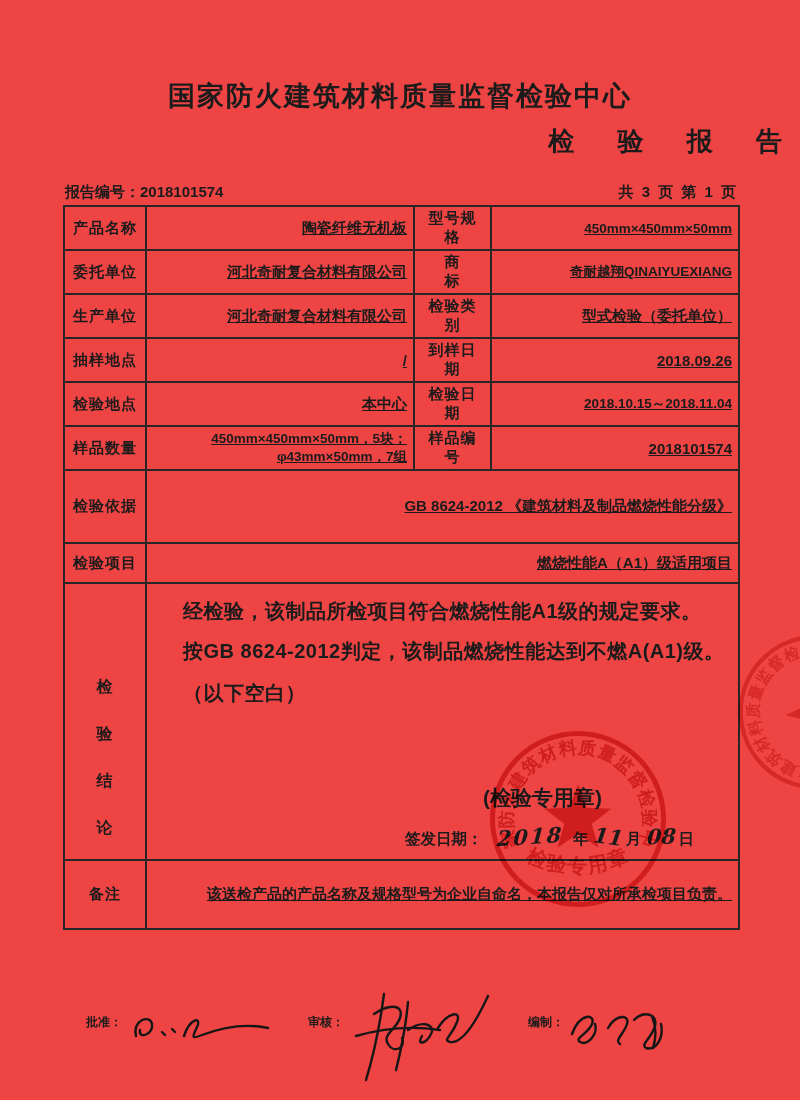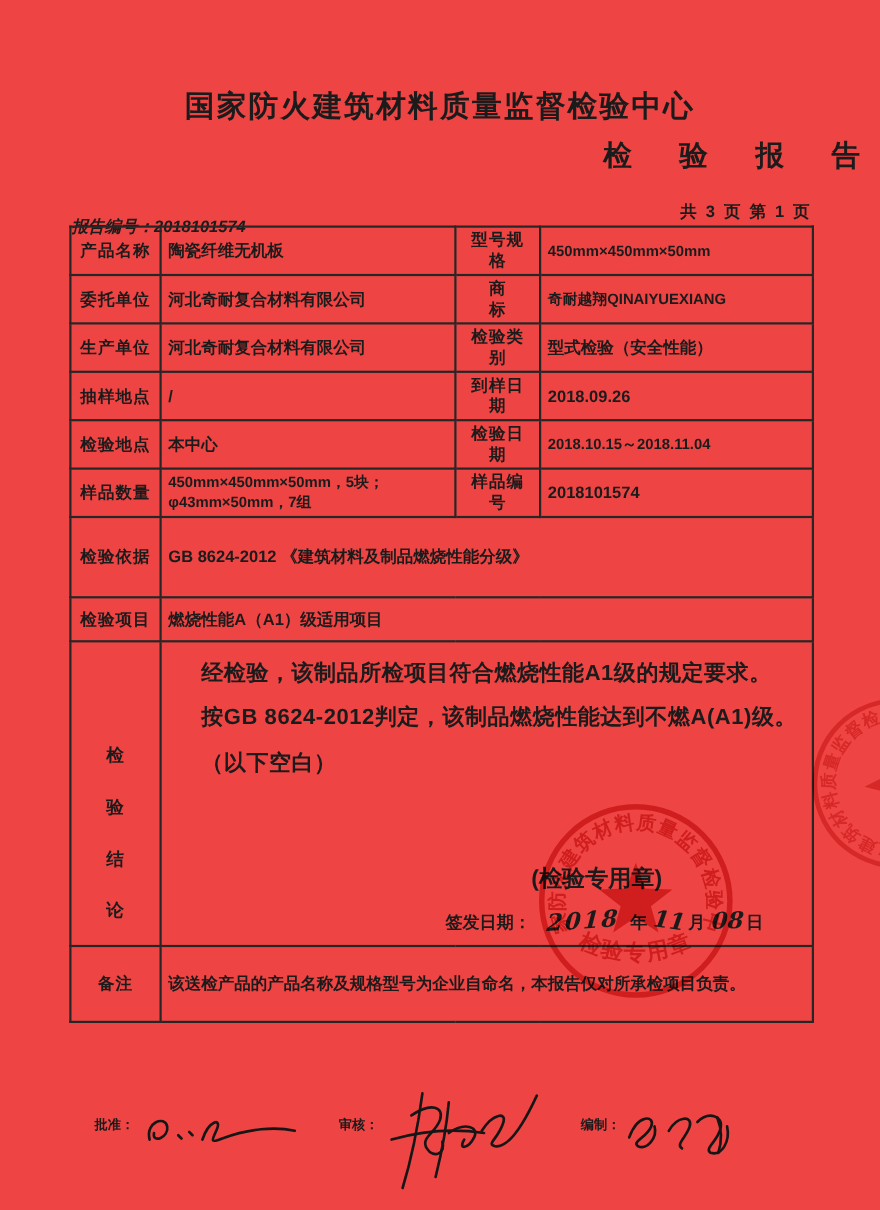--- a/index.html
+++ b/index.html
@@ -14,34 +14,34 @@
     position:absolute;top:78px;left:0;width:100%;
     text-align:center;font-size:27px;font-weight:bold;letter-spacing:2px;
   }
   .report-title{
     position:absolute;top:124px;left:0;width:100%;
     text-align:right;font-size:26px;font-weight:bold;letter-spacing:18px;text-indent:18px;
   }
   .meta-row{
     position:absolute;top:183px;left:63px;width:675px;height:20px;font-size:15px;font-weight:600;
   }
-  .meta-left{position:absolute;left:2px;top:14px;font-style:italic;}
+  .meta-left{position:absolute;left:2px;top:0;}
   .meta-right{position:absolute;right:0;top:0;letter-spacing:2px;}
   
   table.report{
     position:absolute;top:205px;left:63px;width:675px;
     border-collapse:collapse;table-layout:fixed;
     font-size:15px;font-weight:600;
   }
   table.report td{
     border:2px solid #262626;padding:2px 6px;vertical-align:middle;
     overflow:hidden;
   }
   td.lbl{text-align:center;padding:2px 2px;letter-spacing:1px;}
-  td.val{text-align:left;padding-left:8px;}
+  td.val{text-align:right;padding-left:8px;text-decoration:underline;}
   td.small{font-size:13.5px;letter-spacing:0;}
   
   .concl-label{display:flex;flex-direction:column;align-items:center;justify-content:flex-start;padding-top:72px;gap:26px;height:100%;box-sizing:border-box;}
   .concl-label span{display:block;font-size:16px;}
   td.concl-cell{position:relative;vertical-align:top;padding:0;}
   .concl-line{position:absolute;left:36px;font-size:20px;letter-spacing:.5px;white-space:nowrap;}
   .cl-0{top:14px;}
   .cl-1{top:54px;}
   .cl-2{top:96px;}
   .seal-note{position:absolute;left:336px;top:200px;font-size:21px;}
@@ -94,21 +94,21 @@
     <tr style="height:42px">
       <td class="lbl">委托单位</td>
       <td class="val">河北奇耐复合材料有限公司</td>
       <td class="lbl">商　　标</td>
       <td class="val small">奇耐越翔QINAIYUEXIANG</td>
     </tr>
     <tr style="height:38px">
       <td class="lbl">生产单位</td>
       <td class="val">河北奇耐复合材料有限公司</td>
       <td class="lbl">检验类别</td>
-      <td class="val">型式检验（安全性能）</td>
+      <td class="val">型式检验（委托单位）</td>
     </tr>
     <tr style="height:39px">
       <td class="lbl">抽样地点</td>
       <td class="val">/</td>
       <td class="lbl">到样日期</td>
       <td class="val">2018.09.26</td>
     </tr>
     <tr style="height:39px">
       <td class="lbl">检验地点</td>
       <td class="val">本中心</td>

